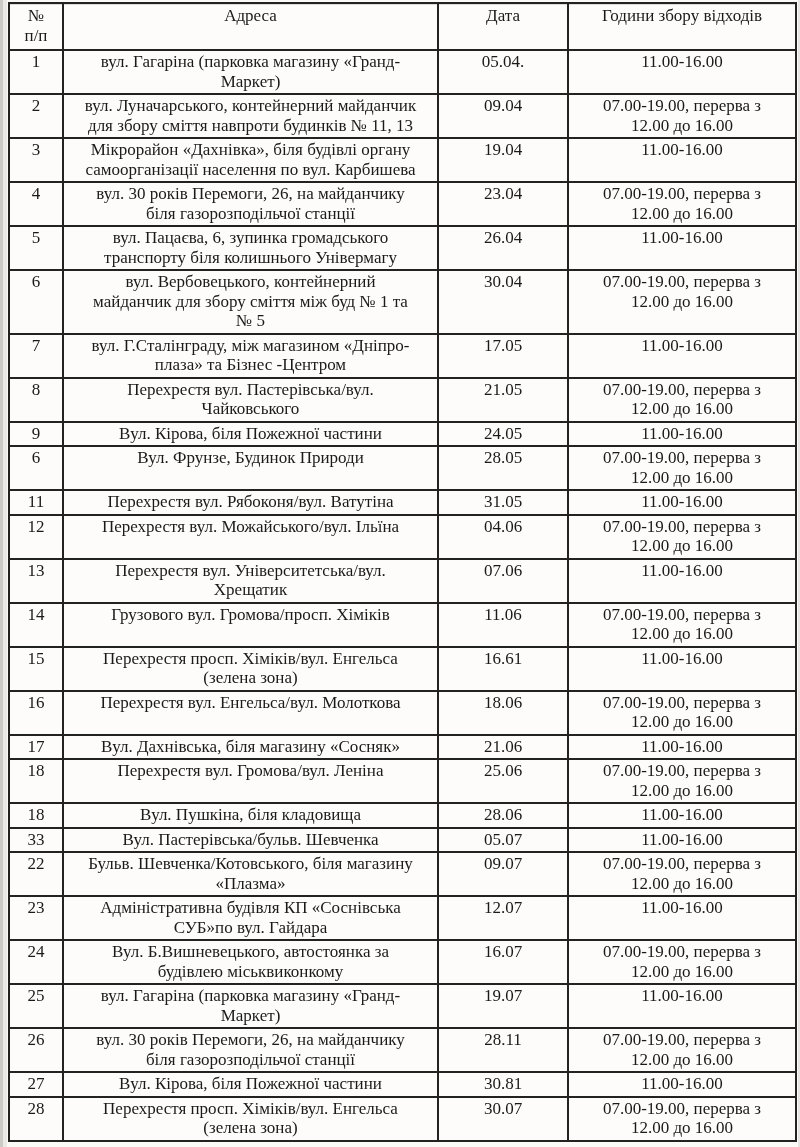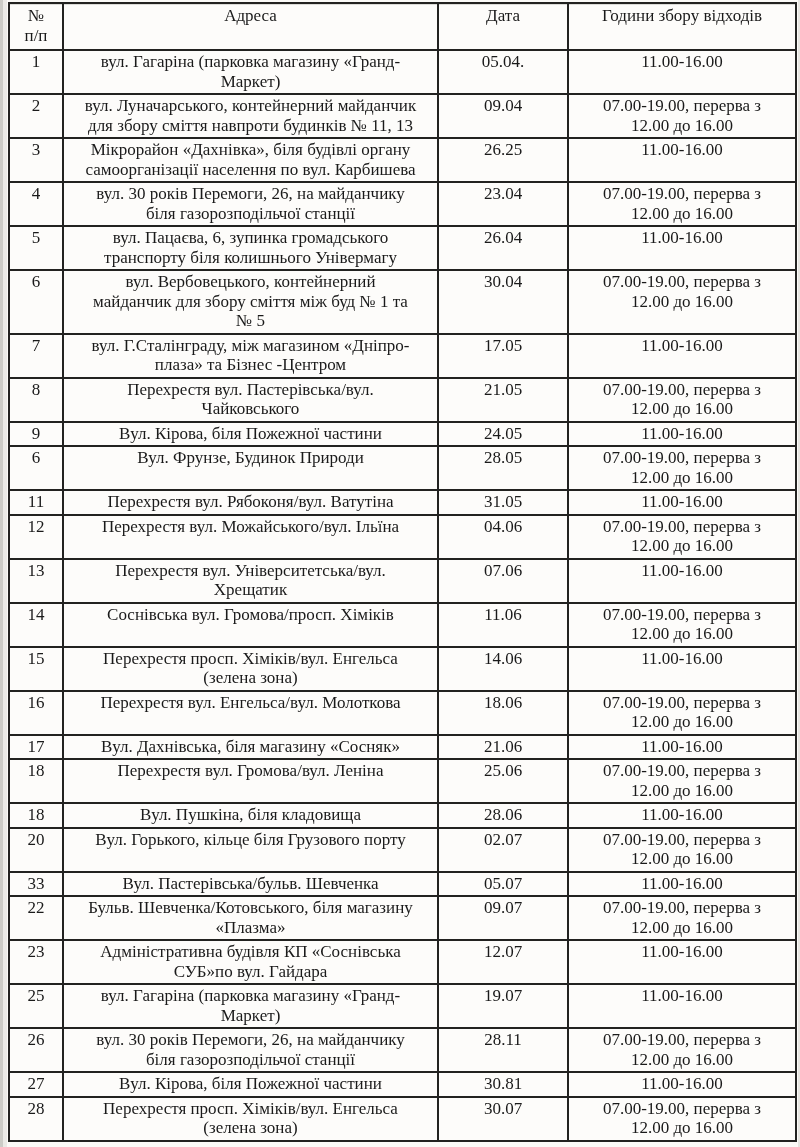--- a/index.html
+++ b/index.html
@@ -80,21 +80,21 @@
     <td>вул. Луначарського, контейнерний майданчик
 для збору сміття навпроти будинків № 11, 13</td>
     <td>09.04</td>
     <td>07.00-19.00, перерва з
 12.00 до 16.00</td>
   </tr>
       <tr>
     <td>3</td>
     <td>Мікрорайон «Дахнівка», біля будівлі органу
 самоорганізації населення по вул. Карбишева</td>
-    <td>26.25</td>
+    <td>19.04</td>
     <td>11.00-16.00</td>
   </tr>
       <tr>
     <td>4</td>
     <td>вул. 30 років Перемоги, 26, на майданчику
 біля газорозподільчої станції</td>
     <td>23.04</td>
     <td>07.00-19.00, перерва з
 12.00 до 16.00</td>
   </tr>
@@ -157,30 +157,30 @@
   </tr>
       <tr>
     <td>13</td>
     <td>Перехрестя вул. Університетська/вул.
 Хрещатик</td>
     <td>07.06</td>
     <td>11.00-16.00</td>
   </tr>
       <tr>
     <td>14</td>
-    <td>Соснівська вул. Громова/просп. Хіміків</td>
+    <td>Грузового вул. Громова/просп. Хіміків</td>
     <td>11.06</td>
     <td>07.00-19.00, перерва з
 12.00 до 16.00</td>
   </tr>
       <tr>
     <td>15</td>
     <td>Перехрестя просп. Хіміків/вул. Енгельса
 (зелена зона)</td>
-    <td>14.06</td>
+    <td>16.61</td>
     <td>11.00-16.00</td>
   </tr>
       <tr>
     <td>16</td>
     <td>Перехрестя вул. Енгельса/вул. Молоткова</td>
     <td>18.06</td>
     <td>07.00-19.00, перерва з
 12.00 до 16.00</td>
   </tr>
       <tr>
@@ -194,27 +194,20 @@
     <td>Перехрестя вул. Громова/вул. Леніна</td>
     <td>25.06</td>
     <td>07.00-19.00, перерва з
 12.00 до 16.00</td>
   </tr>
       <tr>
     <td>18</td>
     <td>Вул. Пушкіна, біля кладовища</td>
     <td>28.06</td>
     <td>11.00-16.00</td>
-  </tr>
-      <tr>
-    <td>20</td>
-    <td>Вул. Горького, кільце біля Грузового порту</td>
-    <td>02.07</td>
-    <td>07.00-19.00, перерва з
-12.00 до 16.00</td>
   </tr>
       <tr>
     <td>33</td>
     <td>Вул. Пастерівська/бульв. Шевченка</td>
     <td>05.07</td>
     <td>11.00-16.00</td>
   </tr>
       <tr>
     <td>22</td>
     <td>Бульв. Шевченка/Котовського, біля магазину
@@ -224,20 +217,28 @@
 12.00 до 16.00</td>
   </tr>
       <tr>
     <td>23</td>
     <td>Адміністративна будівля КП «Соснівська
 СУБ»по вул. Гайдара</td>
     <td>12.07</td>
     <td>11.00-16.00</td>
   </tr>
       <tr>
+    <td>24</td>
+    <td>Вул. Б.Вишневецького, автостоянка за
+будівлею міськвиконкому</td>
+    <td>16.07</td>
+    <td>07.00-19.00, перерва з
+12.00 до 16.00</td>
+  </tr>
+      <tr>
     <td>25</td>
     <td>вул. Гагаріна (парковка магазину  «Гранд-
 Маркет)</td>
     <td>19.07</td>
     <td>11.00-16.00</td>
   </tr>
       <tr>
     <td>26</td>
     <td>вул. 30 років Перемоги, 26, на майданчику
 біля газорозподільчої станції</td>

